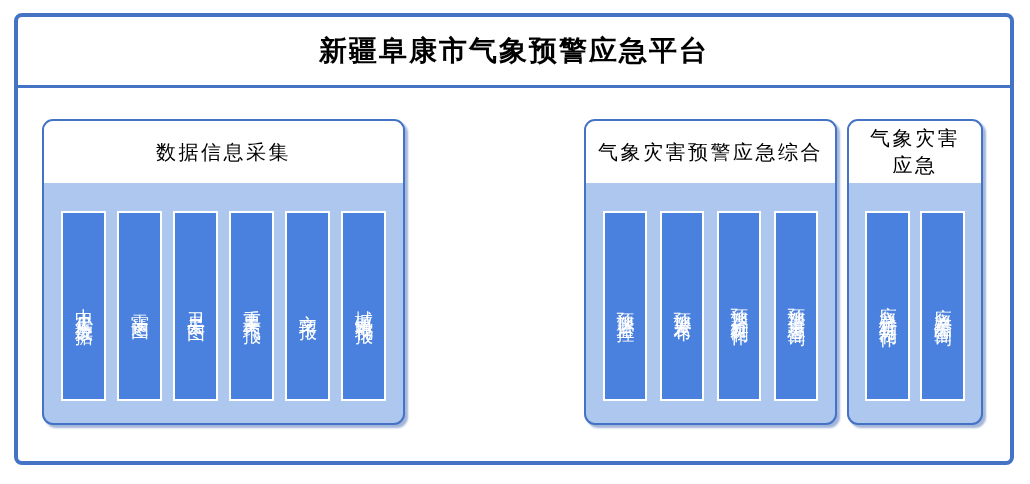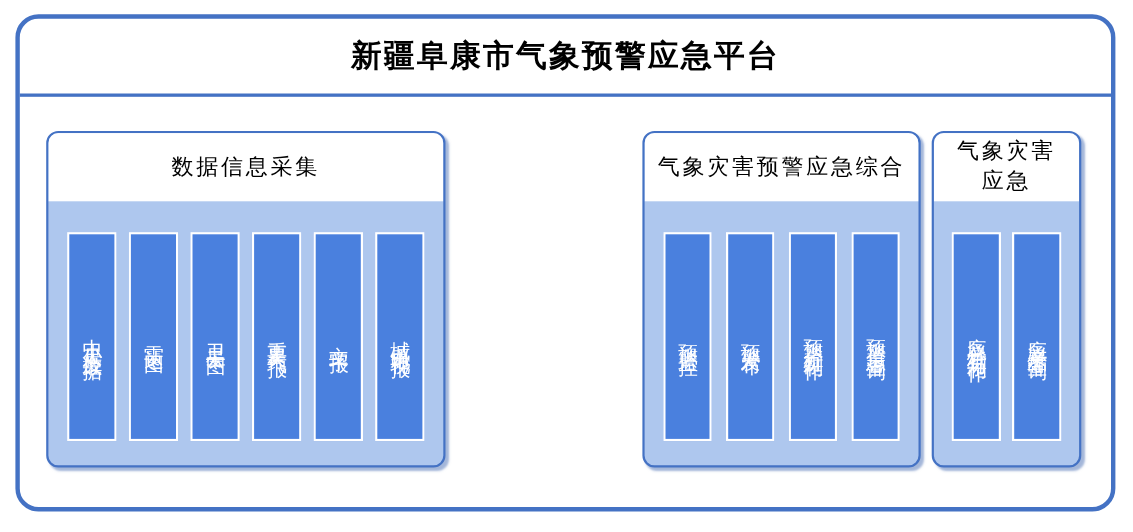--- a/index.html
+++ b/index.html
@@ -7,21 +7,21 @@
   body {
     font-family: "Liberation Sans", "DejaVu Sans", sans-serif;
     width: 1030px; height: 484px; overflow: hidden;
   }
   .canvas {
     position: relative; width: 1030px; height: 484px; background: #ffffff;
   }
   .outer {
     position: absolute; left: 14px; top: 13px;
     width: 1000px; height: 452px;
-    border: 4px solid #4472C4; border-radius: 21px;
+    border: 4px solid #4472C4; border-radius: 8px;
     background: #ffffff;
   }
   .title-bar {
     height: 71px;
     border-bottom: 3px solid #4472C4;
     display: flex; align-items: center; justify-content: center;
   }
   .title {
     font-size: 28px; font-weight: bold; color: #000000;
     letter-spacing: 2px; white-space: nowrap;

